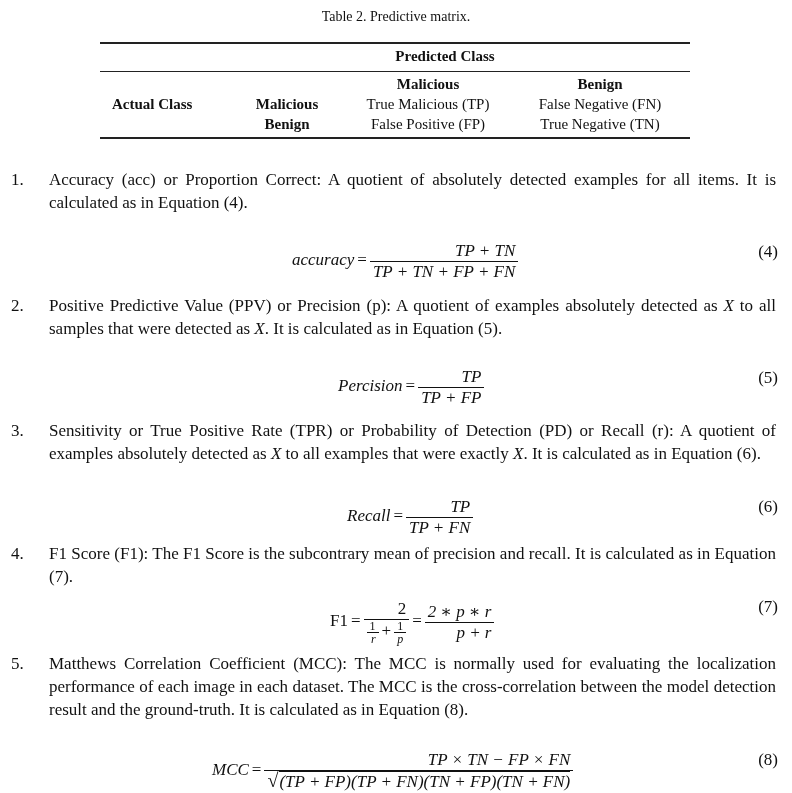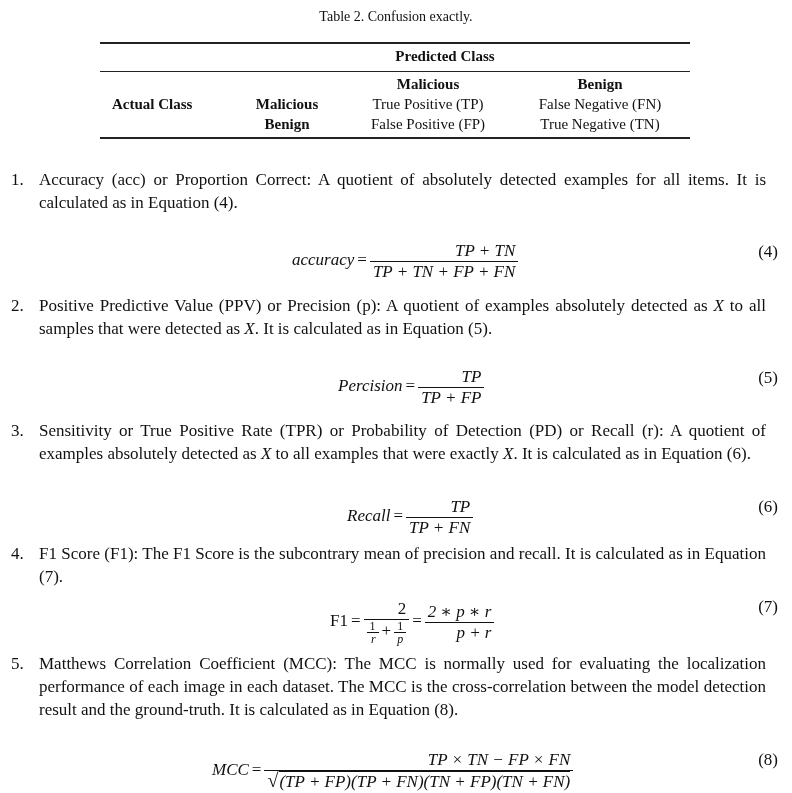--- a/index.html
+++ b/index.html
@@ -15,51 +15,51 @@
   .caption b { font-weight: normal; }
   .rule { position: absolute; left: 100px; width: 590px; background: #222; }
   .rule.thick { height: 1.6px; }
   .rule.thin { height: 1px; }
   .cell { position: absolute; font-size: 15px; white-space: nowrap; }
   .bold { font-weight: bold; }
   .center { text-align: center; }
 
   .item { position: absolute; left: 0; width: 792px; font-size: 17px; line-height: 23px; }
   .item .num { position: absolute; left: 11px; top: 0; }
-  .item .text { position: absolute; left: 39px; width: 727px; text-align: justify; }
+  .item .text { position: absolute; left: 49px; width: 727px; text-align: justify; }
   .item .text i { font-style: italic; }
 
   .eq { position: absolute; font-size: 17px; font-style: italic; white-space: nowrap; margin-top: 13px; }
   .eqnum { position: absolute; right: 14px; font-size: 17px; }
   .frac { display: inline-block; vertical-align: middle; text-align: right; }
   .frac .n { display: block; padding: 0 3px; }
   .frac .d { display: block; border-top: 1.2px solid #111; padding: 0 3px; }
   .op { font-style: normal; margin: 0 3px; }
   .up { font-style: normal; }
   .sm .n, .sm .d { font-size: 12px; line-height: 12px; }
   .sqrt { display: inline-block; position: relative; padding-left: 12px; }
   .sqrt .rad { position: absolute; left: 0; top: -2px; font-style: normal; font-size: 20px; }
   .sqrt .body { border-top: 1.2px solid #111; display: inline-block; }
 </style>
 </head>
 <body>
 
 <div class="caption">
   <b>Table 2.</b>
-  <span>Confusion exactly.</span>
+  <span>Predictive matrix.</span>
 </div>
 <div class="rule thick" style="top:42px"></div>
 <div class="cell bold center" style="top:48px;left:300px;width:290px">Predicted Class</div>
 <div class="rule thin" style="top:71px"></div>
 <div class="cell bold center" style="top:76px;left:358px;width:140px">Malicious</div>
 <div class="cell bold center" style="top:76px;left:525px;width:150px">Benign</div>
 <div class="cell bold" style="top:96px;left:112px">Actual Class</div>
 <div class="cell bold center" style="top:96px;left:240px;width:94px">Malicious</div>
 <div class="cell bold center" style="top:116px;left:240px;width:94px">Benign</div>
-<div class="cell center" style="top:96px;left:358px;width:140px">True Positive (TP)</div>
+<div class="cell center" style="top:96px;left:358px;width:140px">True Malicious (TP)</div>
 <div class="cell center" style="top:96px;left:525px;width:150px">False Negative (FN)</div>
 <div class="cell center" style="top:116px;left:358px;width:140px">False Positive (FP)</div>
 <div class="cell center" style="top:116px;left:525px;width:150px">True Negative (TN)</div>
 <div class="rule thick" style="top:137px"></div>
 
 <div class="item" style="top:168px">
   <span class="num">1.</span>
   <div class="text">Accuracy (acc) or Proportion Correct: A quotient of absolutely detected examples for all items. It is calculated as in Equation (4).</div>
 </div>
 <div class="eq" style="top:228px;left:292px">

